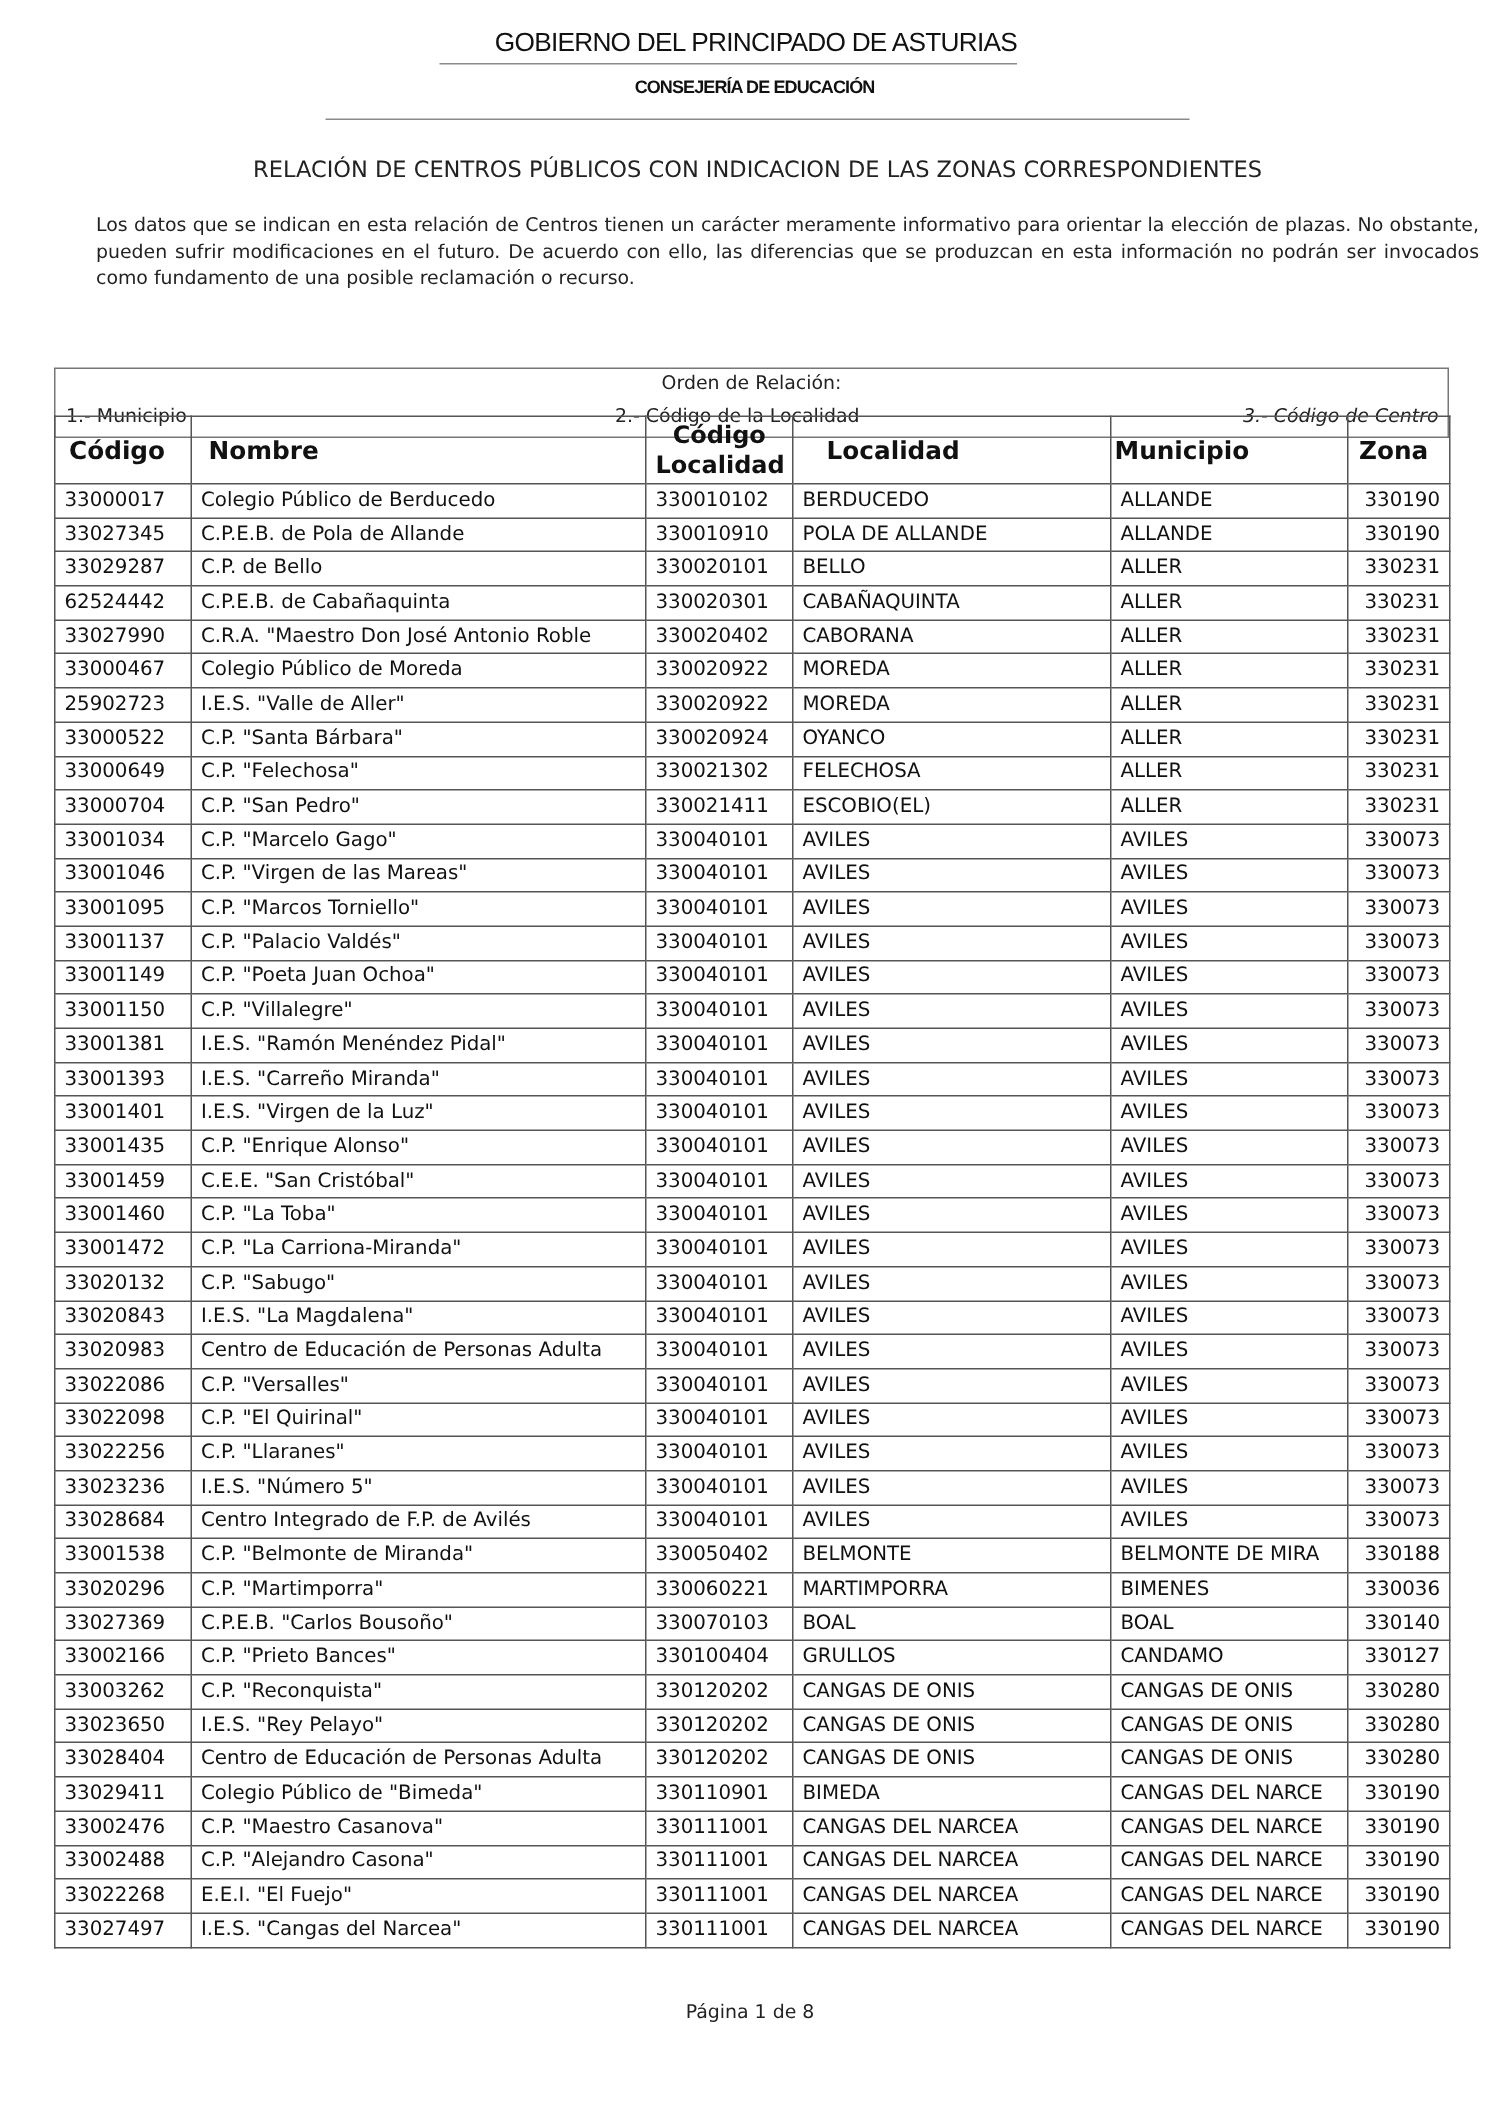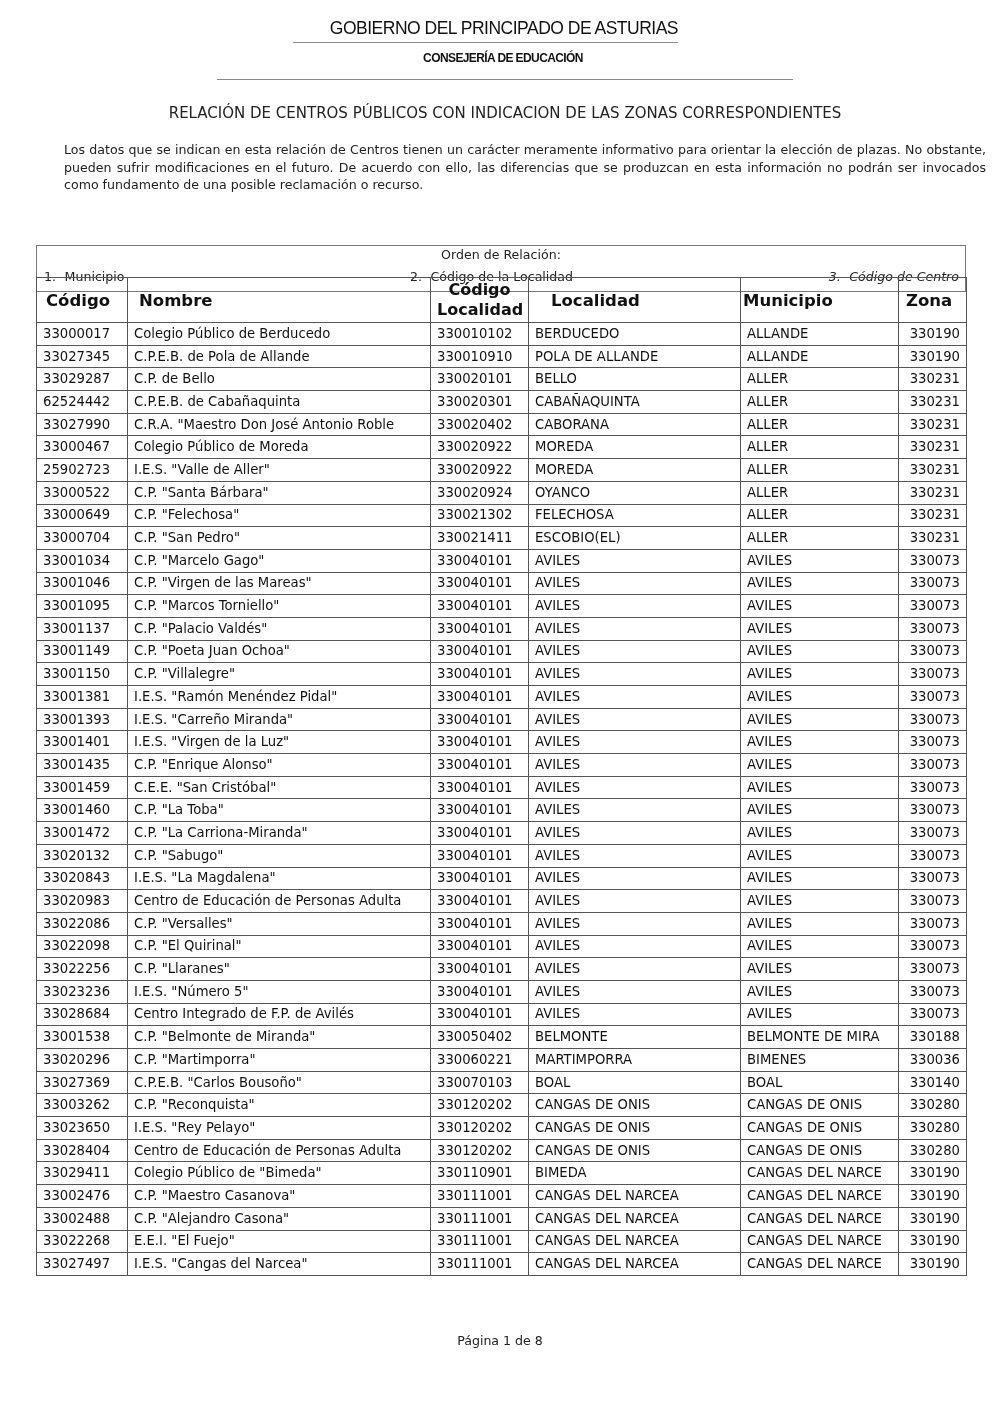--- a/index.html
+++ b/index.html
@@ -365,20 +365,28 @@
       </tr>
       <tr>
         <td>33027369</td>
         <td>C.P.E.B. "Carlos Bousoño"</td>
         <td>330070103</td>
         <td>BOAL</td>
         <td>BOAL</td>
         <td class="zona">330140</td>
       </tr>
       <tr>
+        <td>33002166</td>
+        <td>C.P. "Prieto Bances"</td>
+        <td>330100404</td>
+        <td>GRULLOS</td>
+        <td>CANDAMO</td>
+        <td class="zona">330127</td>
+      </tr>
+      <tr>
         <td>33003262</td>
         <td>C.P. "Reconquista"</td>
         <td>330120202</td>
         <td>CANGAS DE ONIS</td>
         <td>CANGAS DE ONIS</td>
         <td class="zona">330280</td>
       </tr>
       <tr>
         <td>33023650</td>
         <td>I.E.S. "Rey Pelayo"</td>

